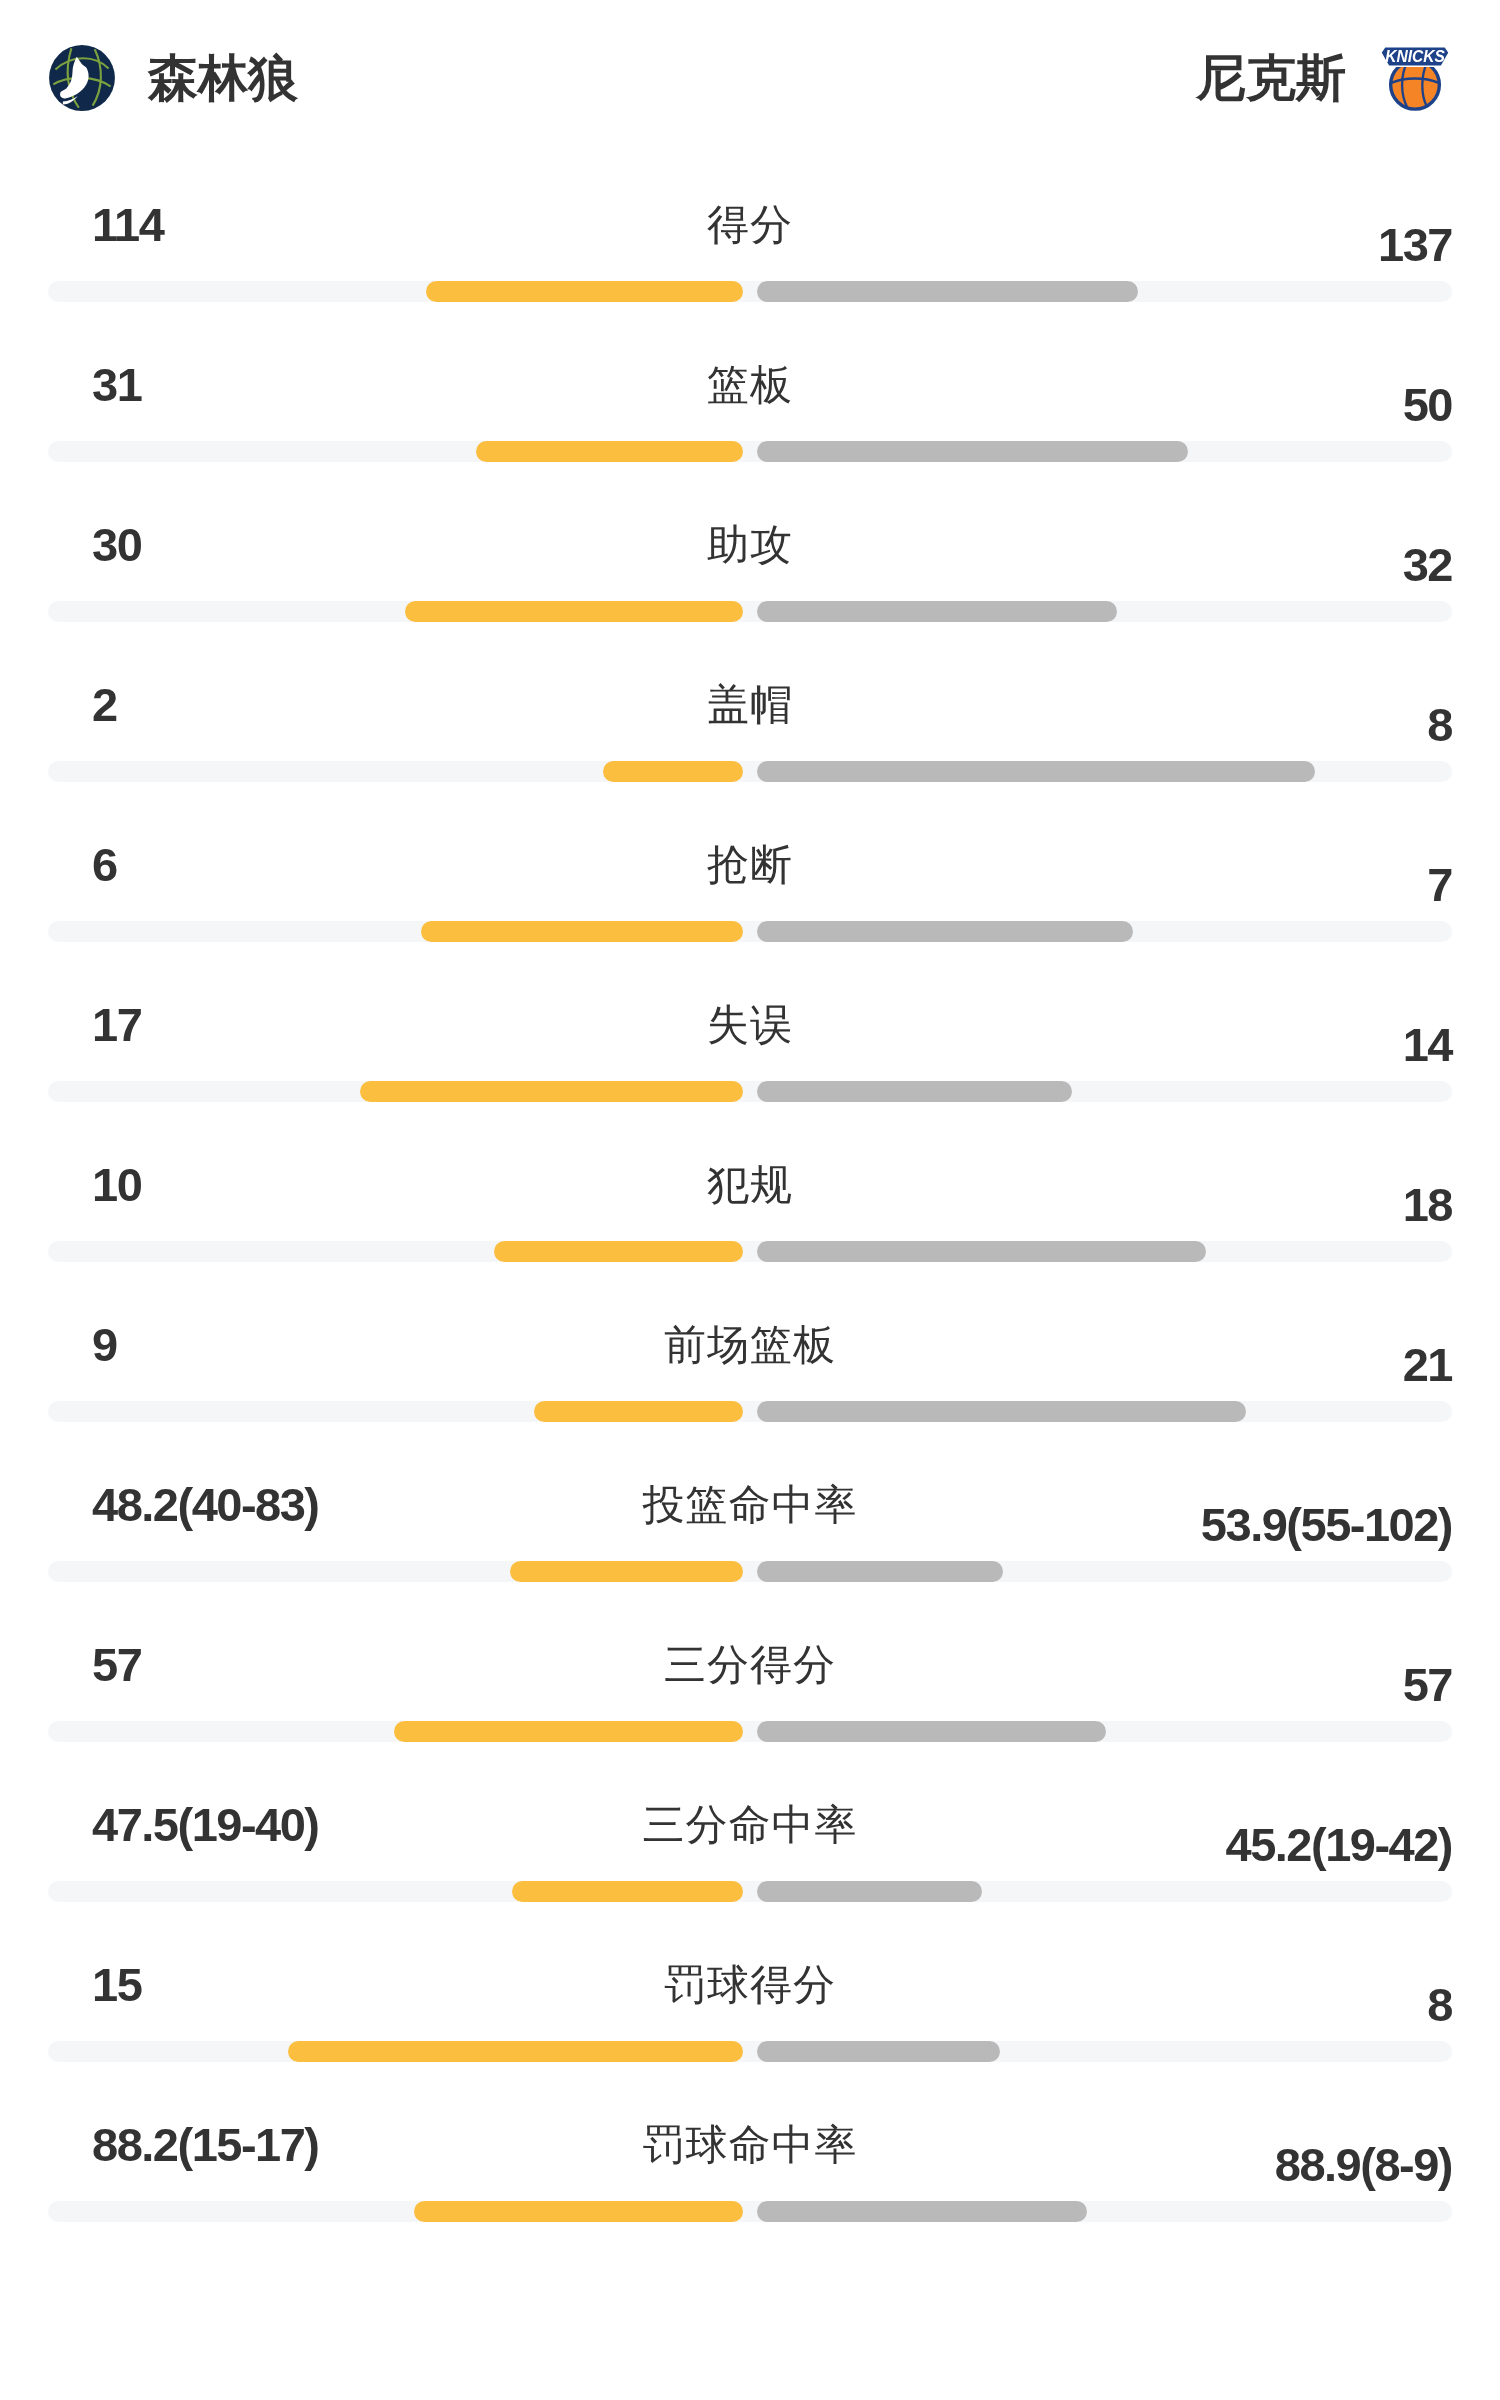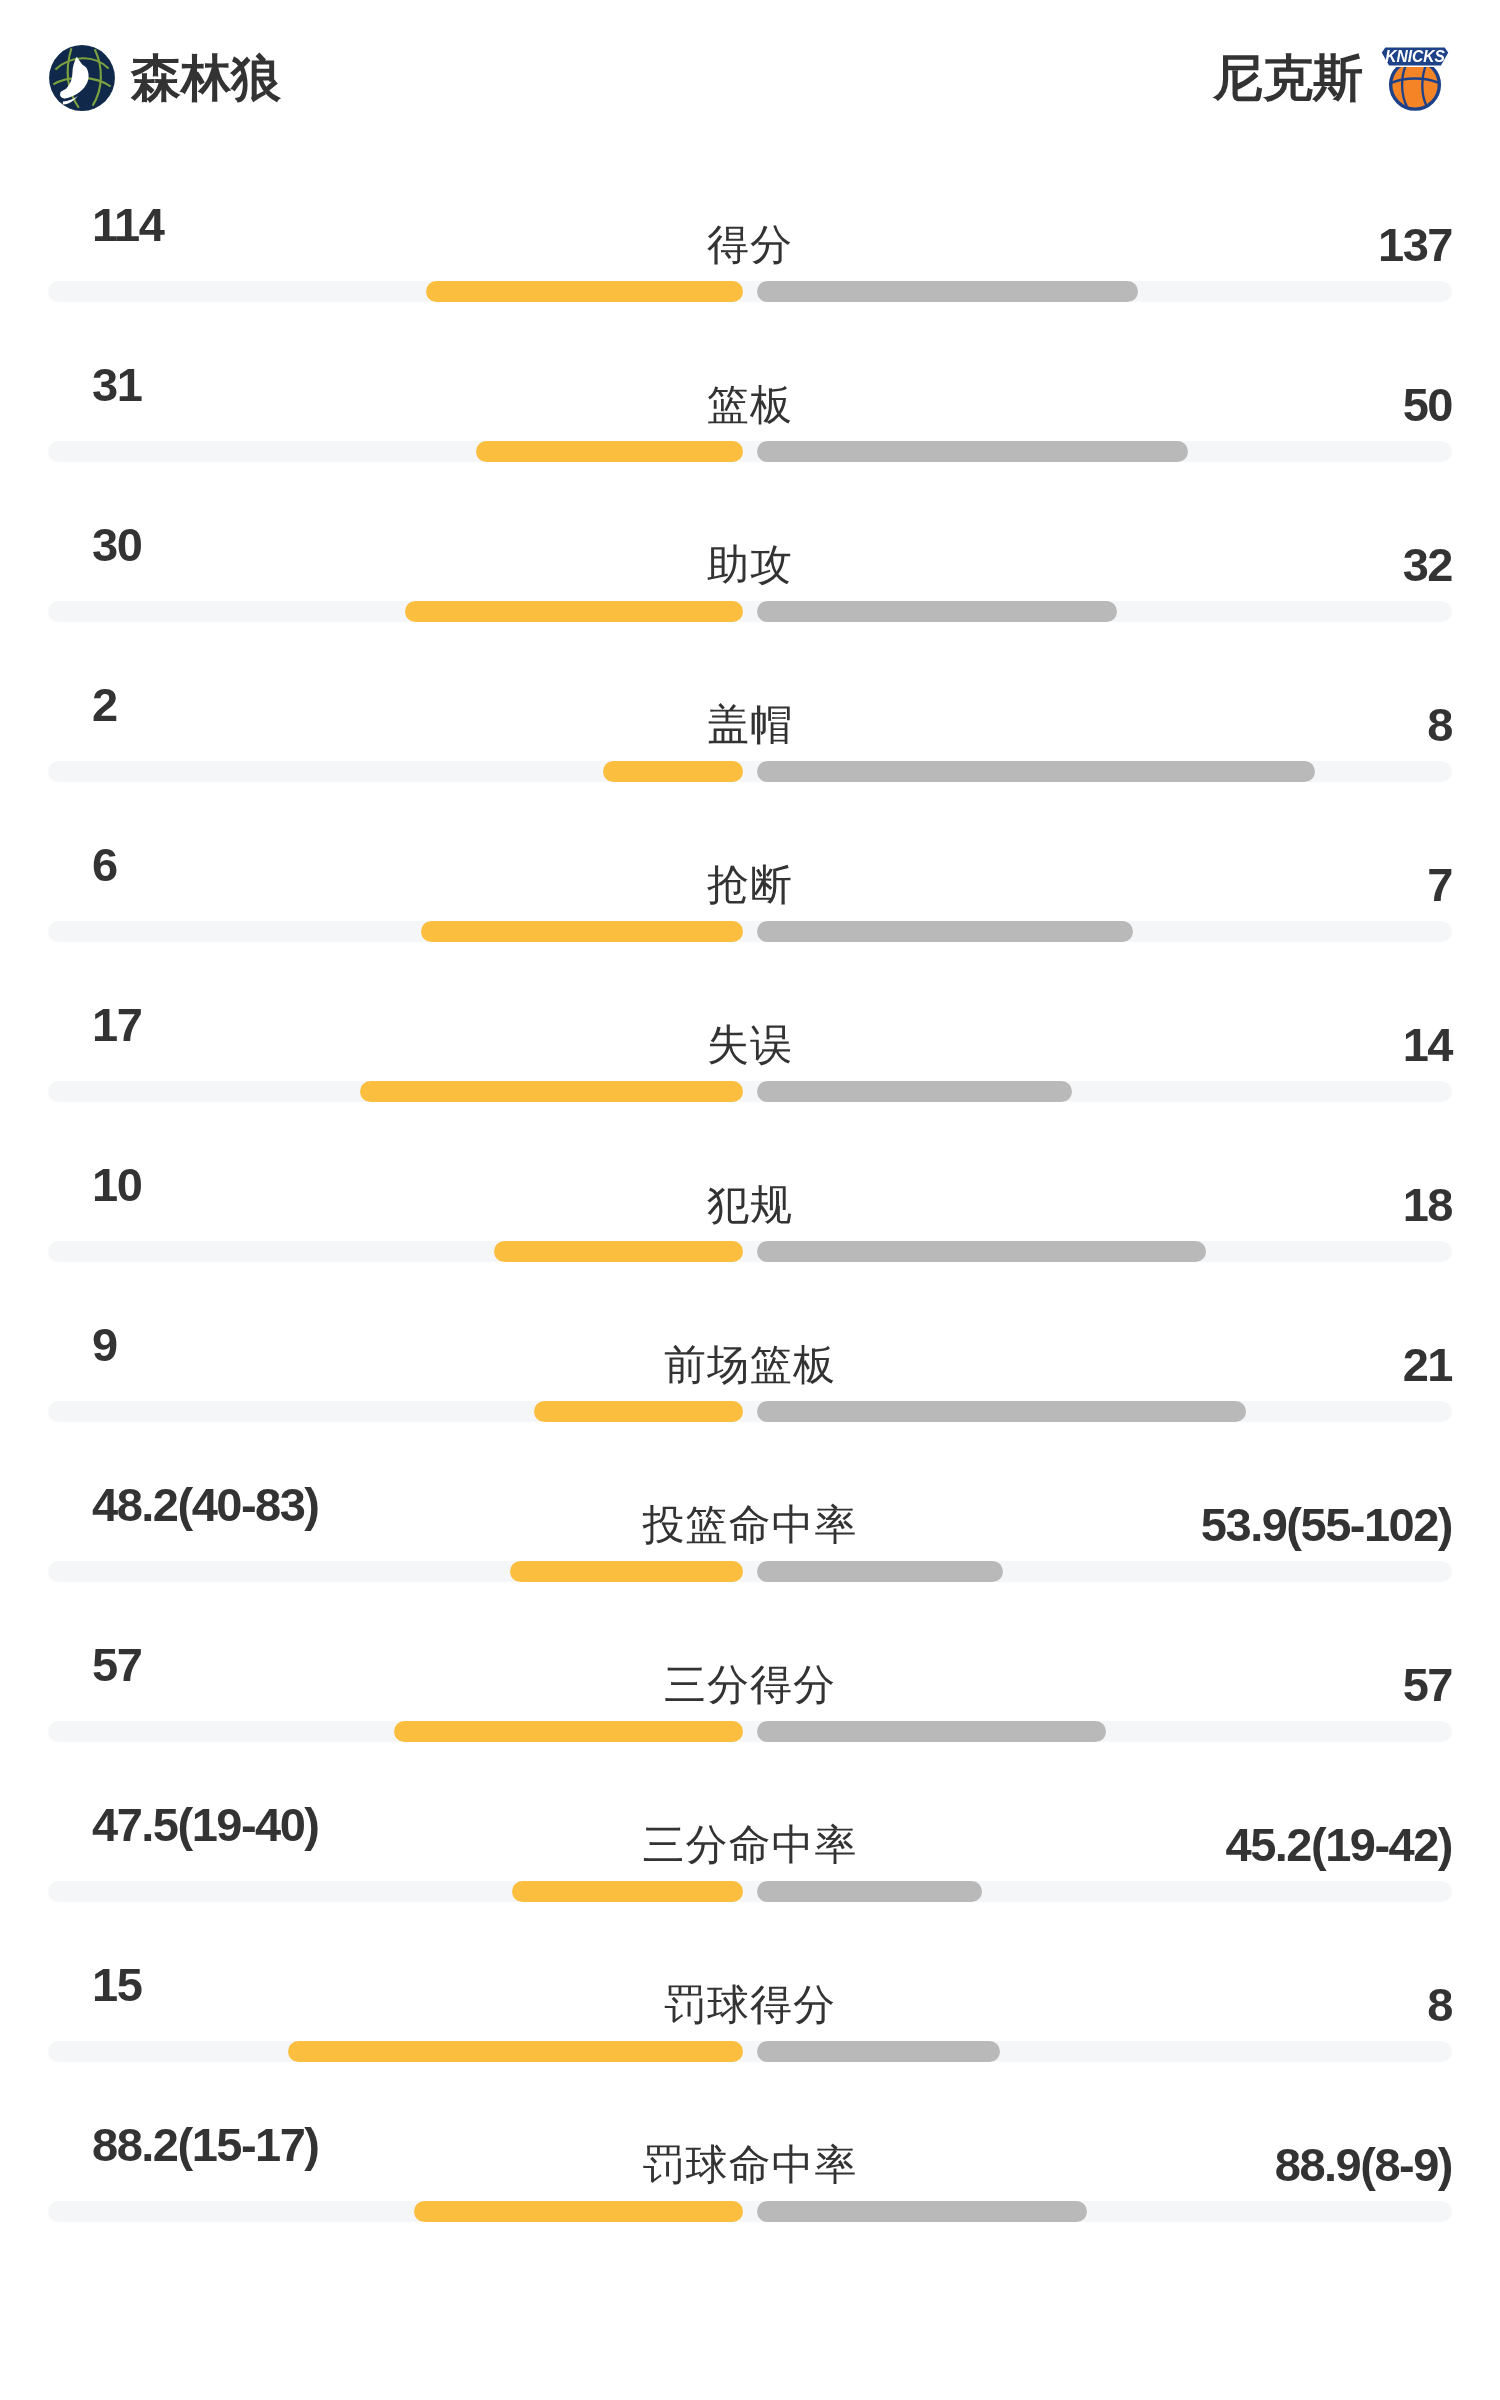--- a/index.html
+++ b/index.html
@@ -4,32 +4,32 @@
 <style>
   html,body{margin:0;padding:0;}
   body{
     width:1500px;height:2400px;overflow:hidden;background:#ffffff;
     font-family:"Liberation Sans","DejaVu Sans",sans-serif;color:#333;
   }
   .header{
     display:flex;align-items:center;justify-content:space-between;
     padding:44px 48px 0 48px;height:68px;
   }
-  .team{display:flex;align-items:center;gap:15px;}
+  .team{display:flex;align-items:center;gap:32px;}
   .team-name{font-size:50px;font-weight:600;color:#333;}
   .logo{width:68px;height:68px;display:block;}
   .rows{margin-top:84px;}
   .stat-row{position:relative;height:160px;padding:0 48px;}
   .vals{position:relative;height:58px;line-height:58px;}
   .num{font-size:47px;font-weight:800;letter-spacing:-1.5px;color:#333;}
   .num-left{position:absolute;left:0;top:0;margin-left:44px;}
   .num-right{position:absolute;right:0;top:0;margin-top:20px;}
   .stat-label{
     position:absolute;left:0;right:0;text-align:center;top:0;
-    font-size:42px;font-weight:500;color:#333;letter-spacing:1px;margin-top:20px;
+    font-size:42px;font-weight:500;color:#333;letter-spacing:1px;
   }
   .track{
     position:relative;margin-top:27px;height:21px;border-radius:11px;
     background:#f5f6f8;
   }
   .bar{position:absolute;top:0;height:21px;border-radius:11px;}
   .bar-left{right:calc(50% + 7px);}
   .bar-right{left:calc(50% + 7px);}
 </style>
 </head>

